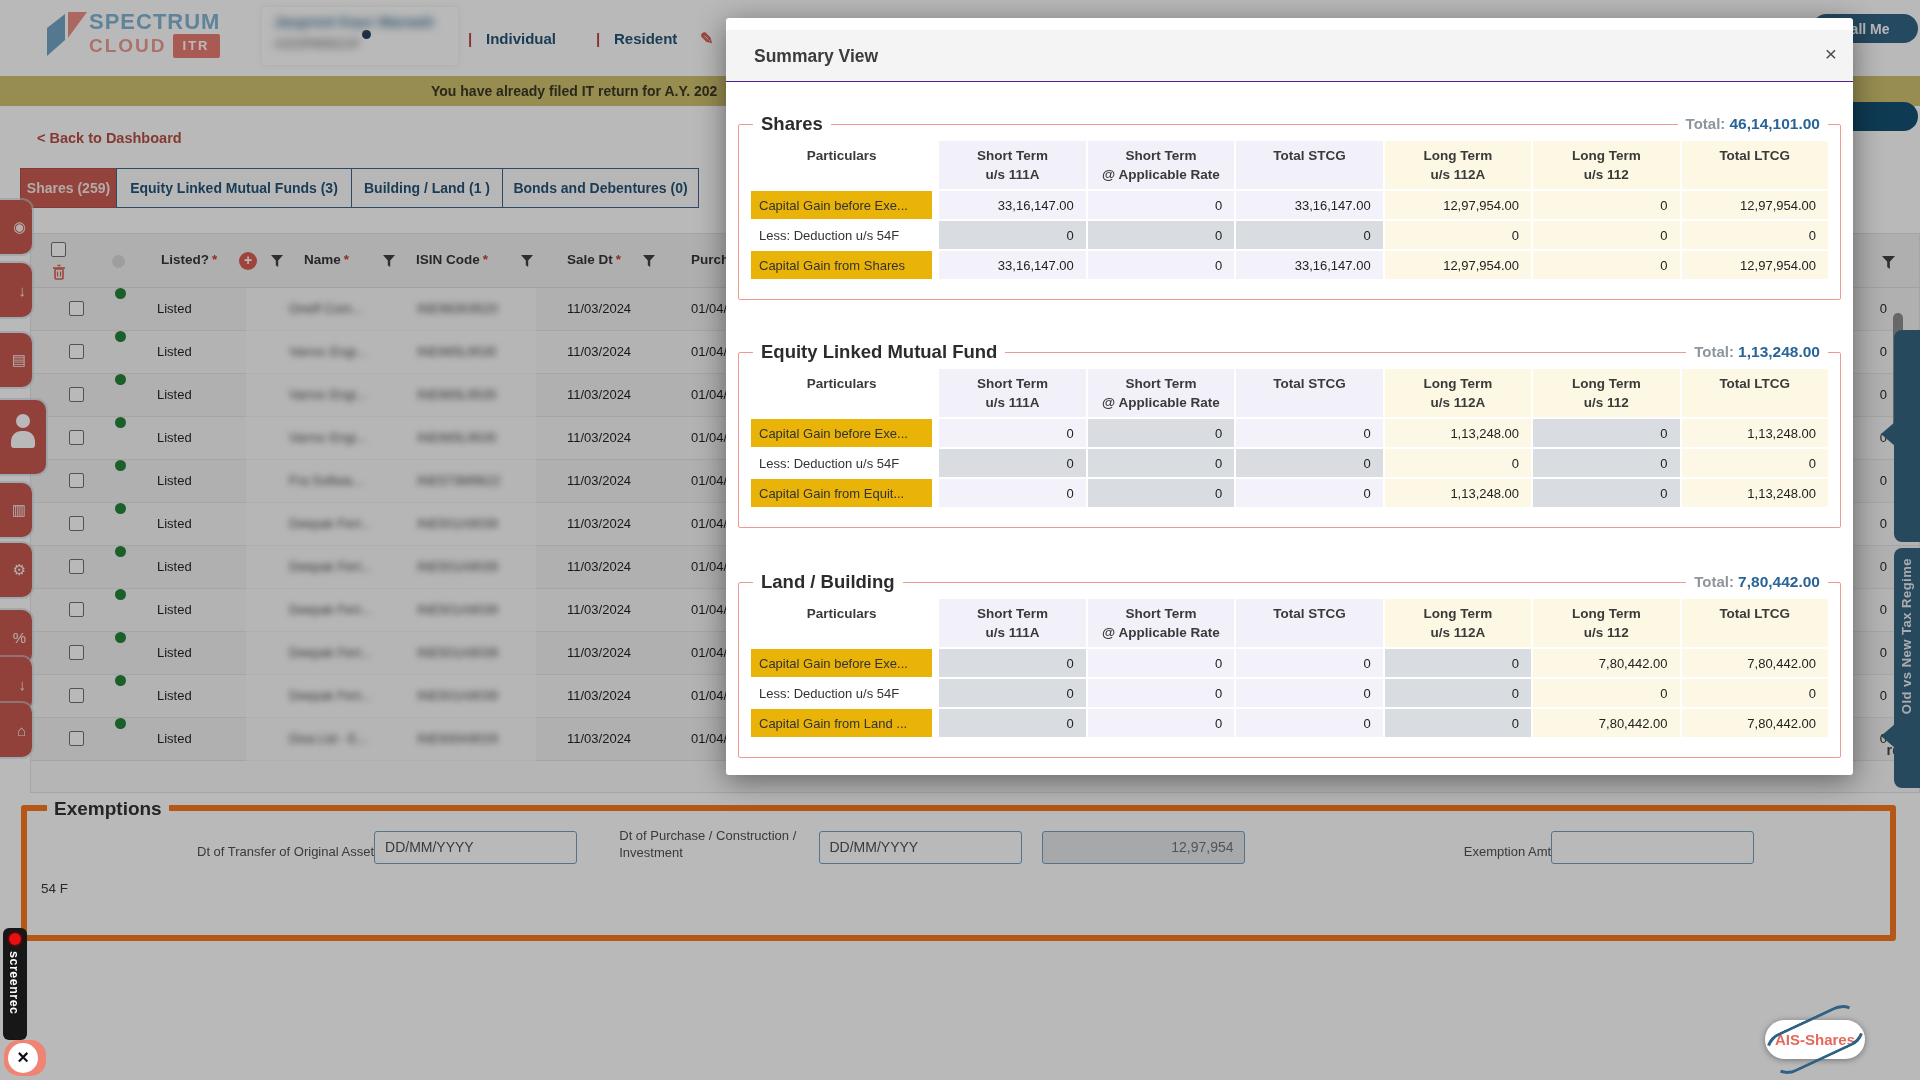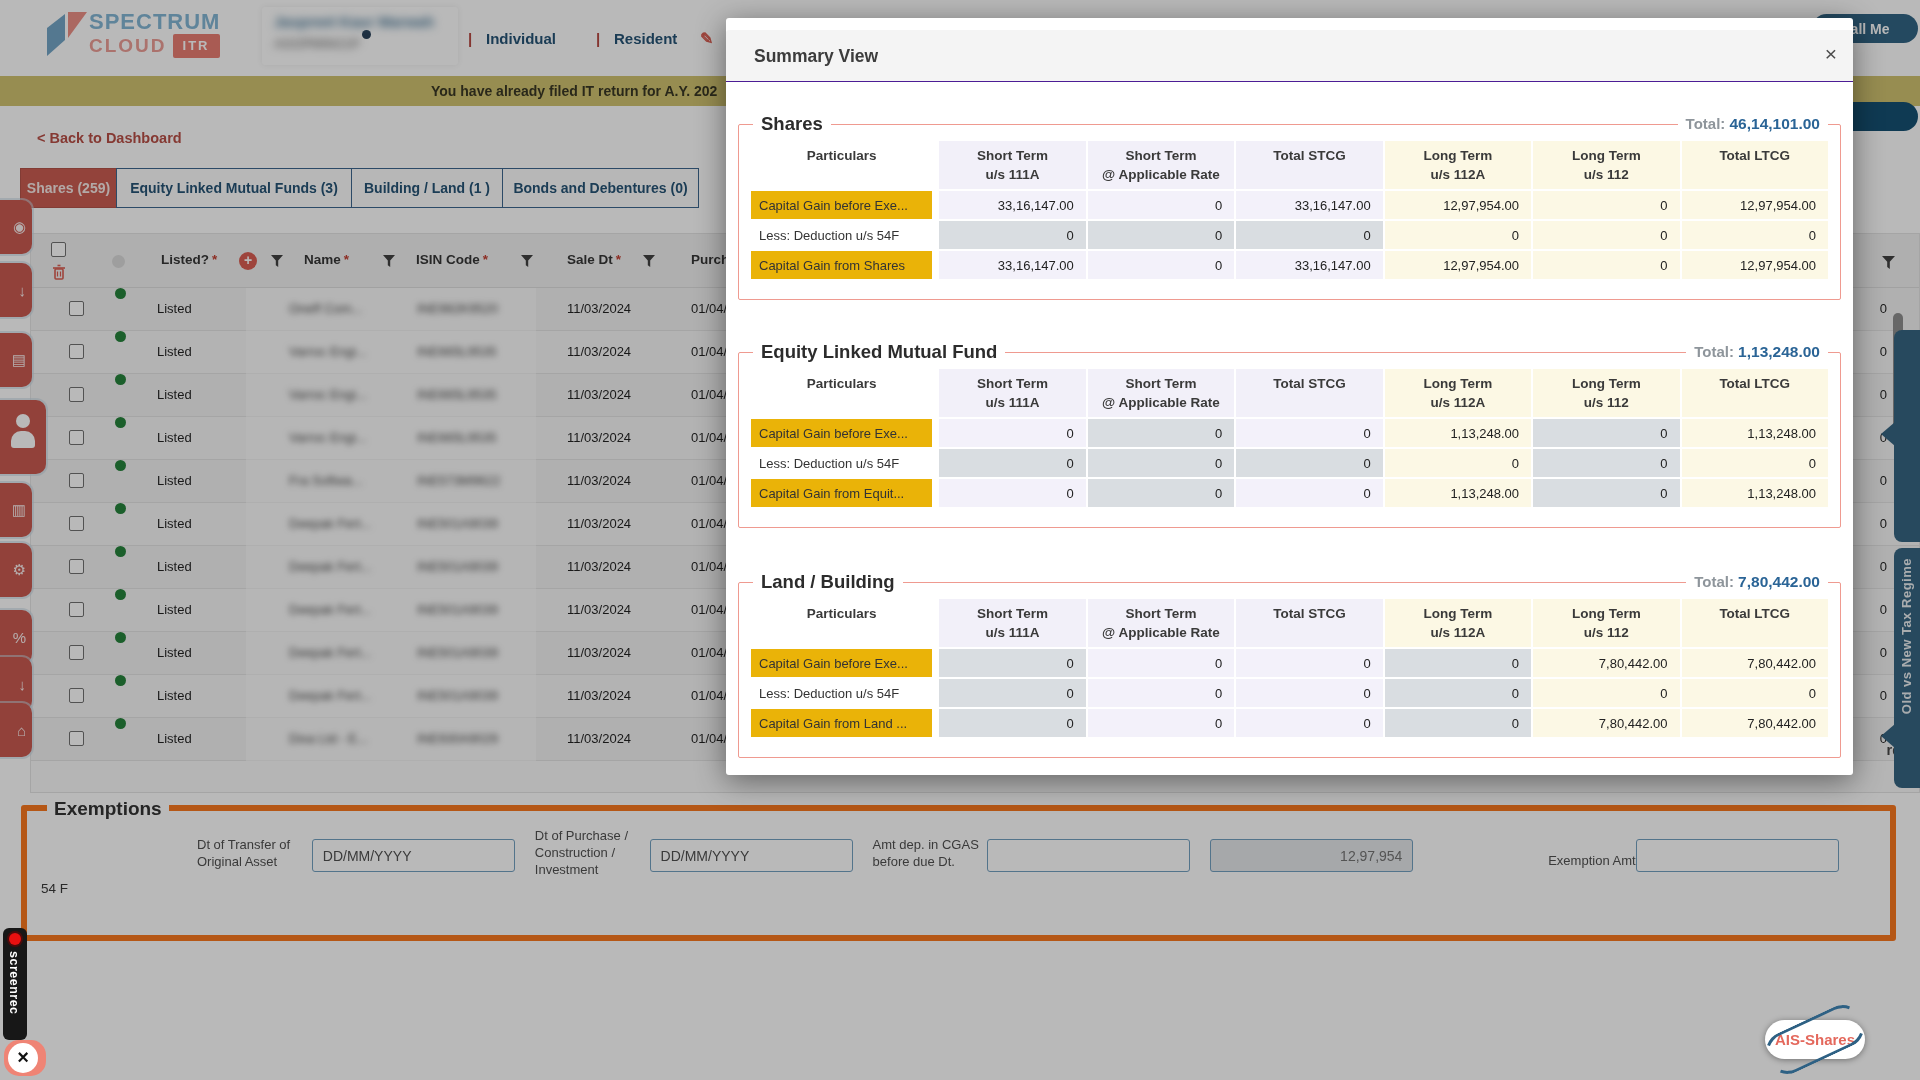--- a/index.html
+++ b/index.html
@@ -356,24 +356,20 @@
     <div class="xfields" id="xfields">
         <div class="xf">
           <div class="xl">Dt of Transfer of Original Asset</div>
           <input placeholder="DD/MM/YYYY" style="">
         </div>
         <div class="xf">
           <div class="xl">Dt of Purchase / Construction / Investment</div>
           <input placeholder="DD/MM/YYYY" style="">
         </div>
         <div class="xf">
-          <div class="xl">Amt dep. in CGAS before due Dt.</div>
-          <input style="">
-        </div>
-        <div class="xf">
           <input value="12,97,954" class="ro" readonly="" style="">
         </div>
         <div class="xf">
           <div class="xl">Exemption Amt</div>
           <input style="">
         </div>
       </div>
   </div>
 
   <div id="toolbar">

